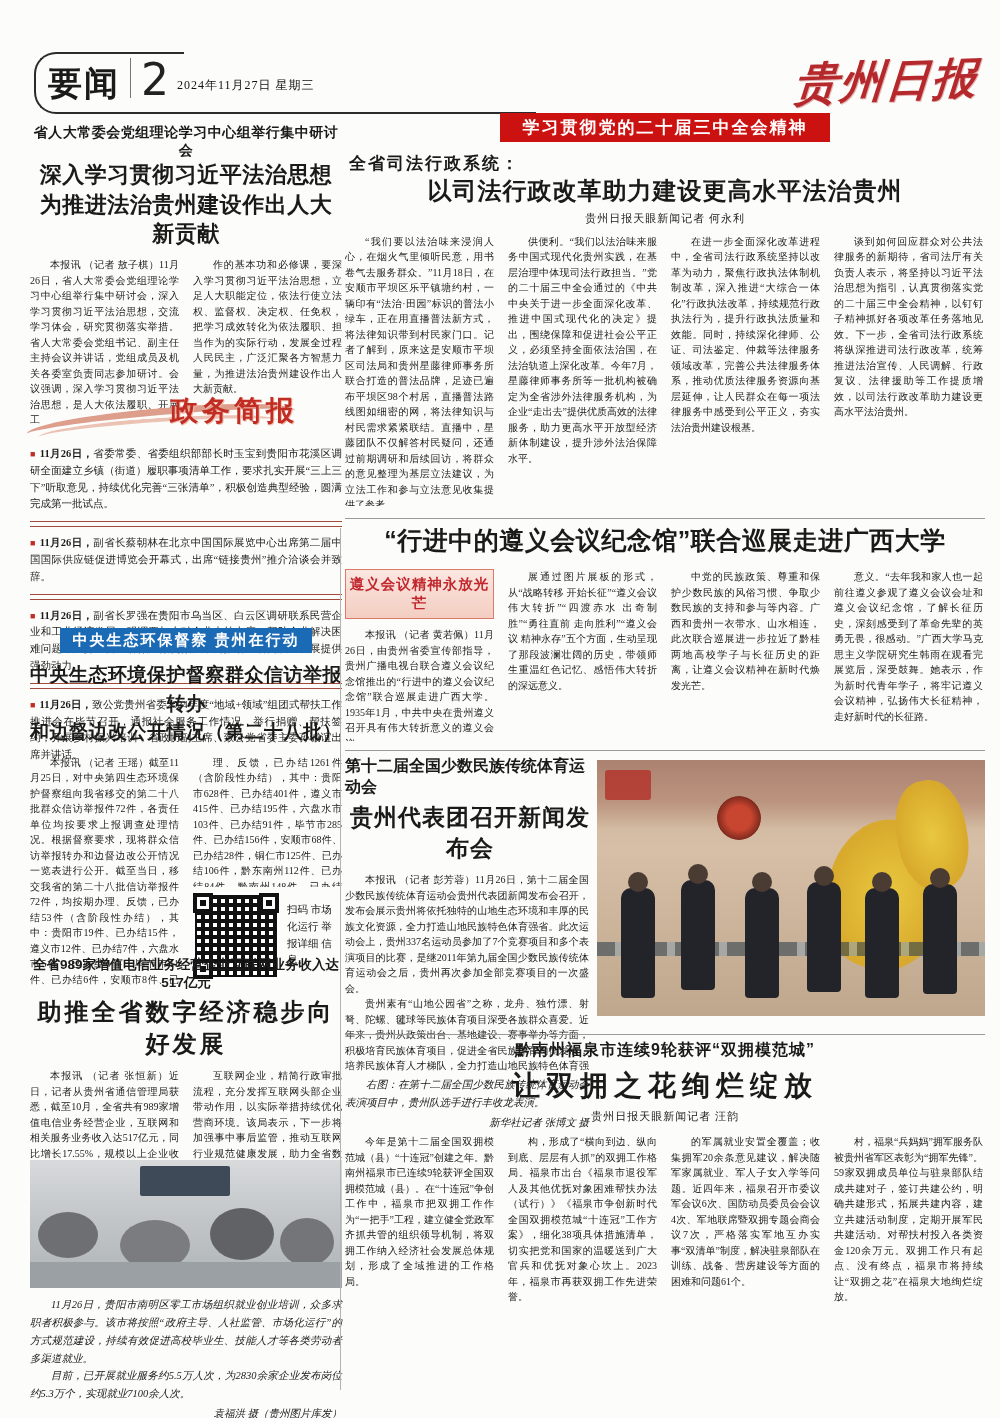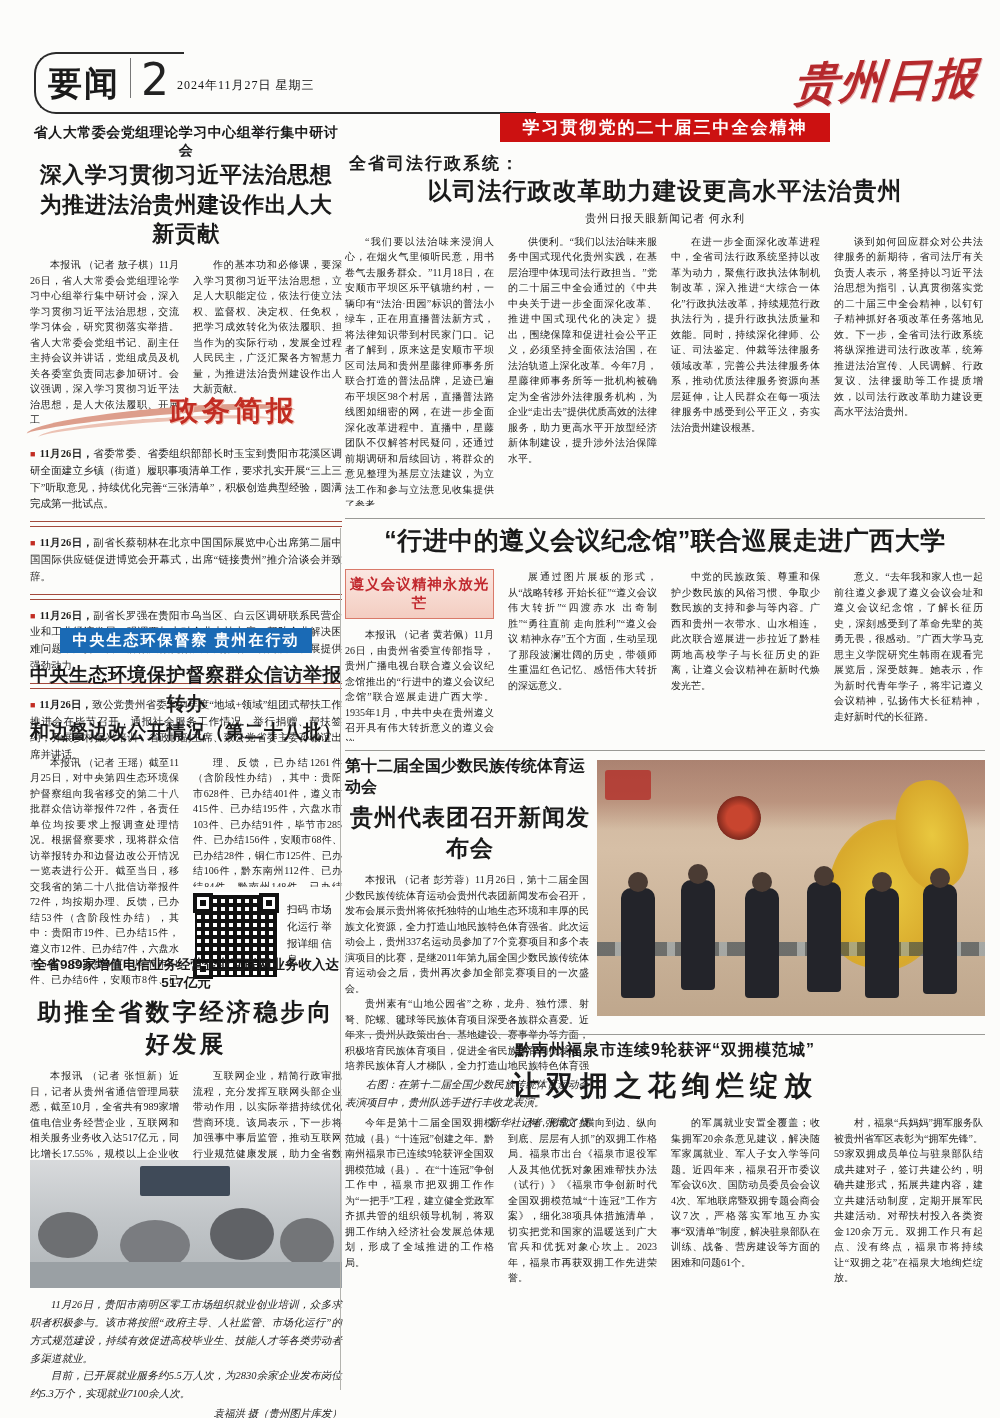--- a/index.html
+++ b/index.html
@@ -225,21 +225,21 @@
     <span class="credit">袁福洪 摄（贵州图片库发）</span>
   </div>
 
   <div id="main-art">
     <div class="red-banner sans">学习贯彻党的二十届三中全会精神</div>
     <div class="kick">全省司法行政系统：</div>
     <div class="hl sans">以司法行政改革助力建设更高水平法治贵州</div>
     <div class="byline">贵州日报天眼新闻记者 何永利</div>
     <div class="cols">
       <div class="col bodytxt">
-          <p>“我们要以法治味来浸润人心，在烟火气里倾听民意，用书卷气去服务群众。”11月18日，在安顺市平坝区乐平镇塘约村，一辆印有“法治·田园”标识的普法小绿车，正在用直播普法新方式，将法律知识带到村民家门口。记者了解到，原来这是安顺市平坝区司法局和贵州星藤律师事务所联合打造的普法品牌，足迹已遍布平坝区98个村居，直播普法路线图如细密的网，在进一步全面深化改革进程中。直播中，星藤团队不仅解答村民疑问，还通过前期调研和后续回访，将群众的意见整理为基层立法建议，为立法工作和参与立法意见收集提供了参考。</p>
+          <p>“我们要以法治味来浸润人心，在烟火气里倾听民意，用书卷气去服务群众。”11月18日，在安顺市平坝区乐平镇塘约村，一辆印有“法治·田园”标识的普法小绿车，正在用直播普法新方式，将法律知识带到村民家门口。记者了解到，原来这是安顺市平坝区司法局和贵州星藤律师事务所联合打造的普法品牌，足迹已遍布平坝区98个村居，直播普法路线图如细密的网，将法律知识与村民需求紧紧联结。直播中，星藤团队不仅解答村民疑问，还通过前期调研和后续回访，将群众的意见整理为基层立法建议，为立法工作和参与立法意见收集提供了参考。</p>
         </div>
       <div class="col bodytxt">
           <p>供便利。“我们以法治味来服务中国式现代化贵州实践，在基层治理中体现司法行政担当。”党的二十届三中全会通过的《中共中央关于进一步全面深化改革、推进中国式现代化的决定》提出，围绕保障和促进社会公平正义，必须坚持全面依法治国，在法治轨道上深化改革。今年7月，星藤律师事务所等一批机构被确定为全省涉外法律服务机构，为企业“走出去”提供优质高效的法律服务，助力更高水平开放型经济新体制建设，提升涉外法治保障水平。</p>
         </div>
       <div class="col bodytxt">
           <p>在进一步全面深化改革进程中，全省司法行政系统坚持以改革为动力，聚焦行政执法体制机制改革，深入推进“大综合一体化”行政执法改革，持续规范行政执法行为，提升行政执法质量和效能。同时，持续深化律师、公证、司法鉴定、仲裁等法律服务领域改革，完善公共法律服务体系，推动优质法律服务资源向基层延伸，让人民群众在每一项法律服务中感受到公平正义，夯实法治贵州建设根基。</p>
         </div>
       <div class="col bodytxt">
           <p>谈到如何回应群众对公共法律服务的新期待，省司法厅有关负责人表示，将坚持以习近平法治思想为指引，认真贯彻落实党的二十届三中全会精神，以钉钉子精神抓好各项改革任务落地见效。下一步，全省司法行政系统将纵深推进司法行政改革，统筹推进法治宣传、人民调解、行政复议、法律援助等工作提质增效，以司法行政改革助力建设更高水平法治贵州。</p>
         </div>
@@ -297,20 +297,21 @@
       <div class="fig g5"></div>
       <div class="fig g6"></div>
     </div>
   </div>
 
   <div class="rule-h" style="left:345px;top:1034px;width:640px;"></div>
 
   <div id="fuquan">
     <div class="kick sans">黔南州福泉市连续9轮获评“双拥模范城”</div>
     <div class="hl">让双拥之花绚烂绽放</div>
+    <div class="byline">贵州日报天眼新闻记者 汪韵</div>
     <div class="cols">
       <div class="col bodytxt">
           <p>今年是第十二届全国双拥模范城（县）“十连冠”创建之年。黔南州福泉市已连续9轮获评全国双拥模范城（县）。在“十连冠”争创工作中，福泉市把双拥工作作为“一把手”工程，建立健全党政军齐抓共管的组织领导机制，将双拥工作纳入经济社会发展总体规划，形成了全域推进的工作格局。</p>
         </div>
       <div class="col bodytxt">
           <p>构，形成了“横向到边、纵向到底、层层有人抓”的双拥工作格局。福泉市出台《福泉市退役军人及其他优抚对象困难帮扶办法（试行）》《福泉市争创新时代全国双拥模范城“十连冠”工作方案》，细化38项具体措施清单，切实把党和国家的温暖送到广大官兵和优抚对象心坎上。2023年，福泉市再获双拥工作先进荣誉。</p>
         </div>
       <div class="col bodytxt">
           <p>的军属就业安置全覆盖；收集拥军20余条意见建议，解决随军家属就业、军人子女入学等问题。近四年来，福泉召开市委议军会议6次、国防动员委员会会议4次、军地联席暨双拥专题会商会议7次，严格落实军地互办实事“双清单”制度，解决驻泉部队在训练、战备、营房建设等方面的困难和问题61个。</p>
         </div>

